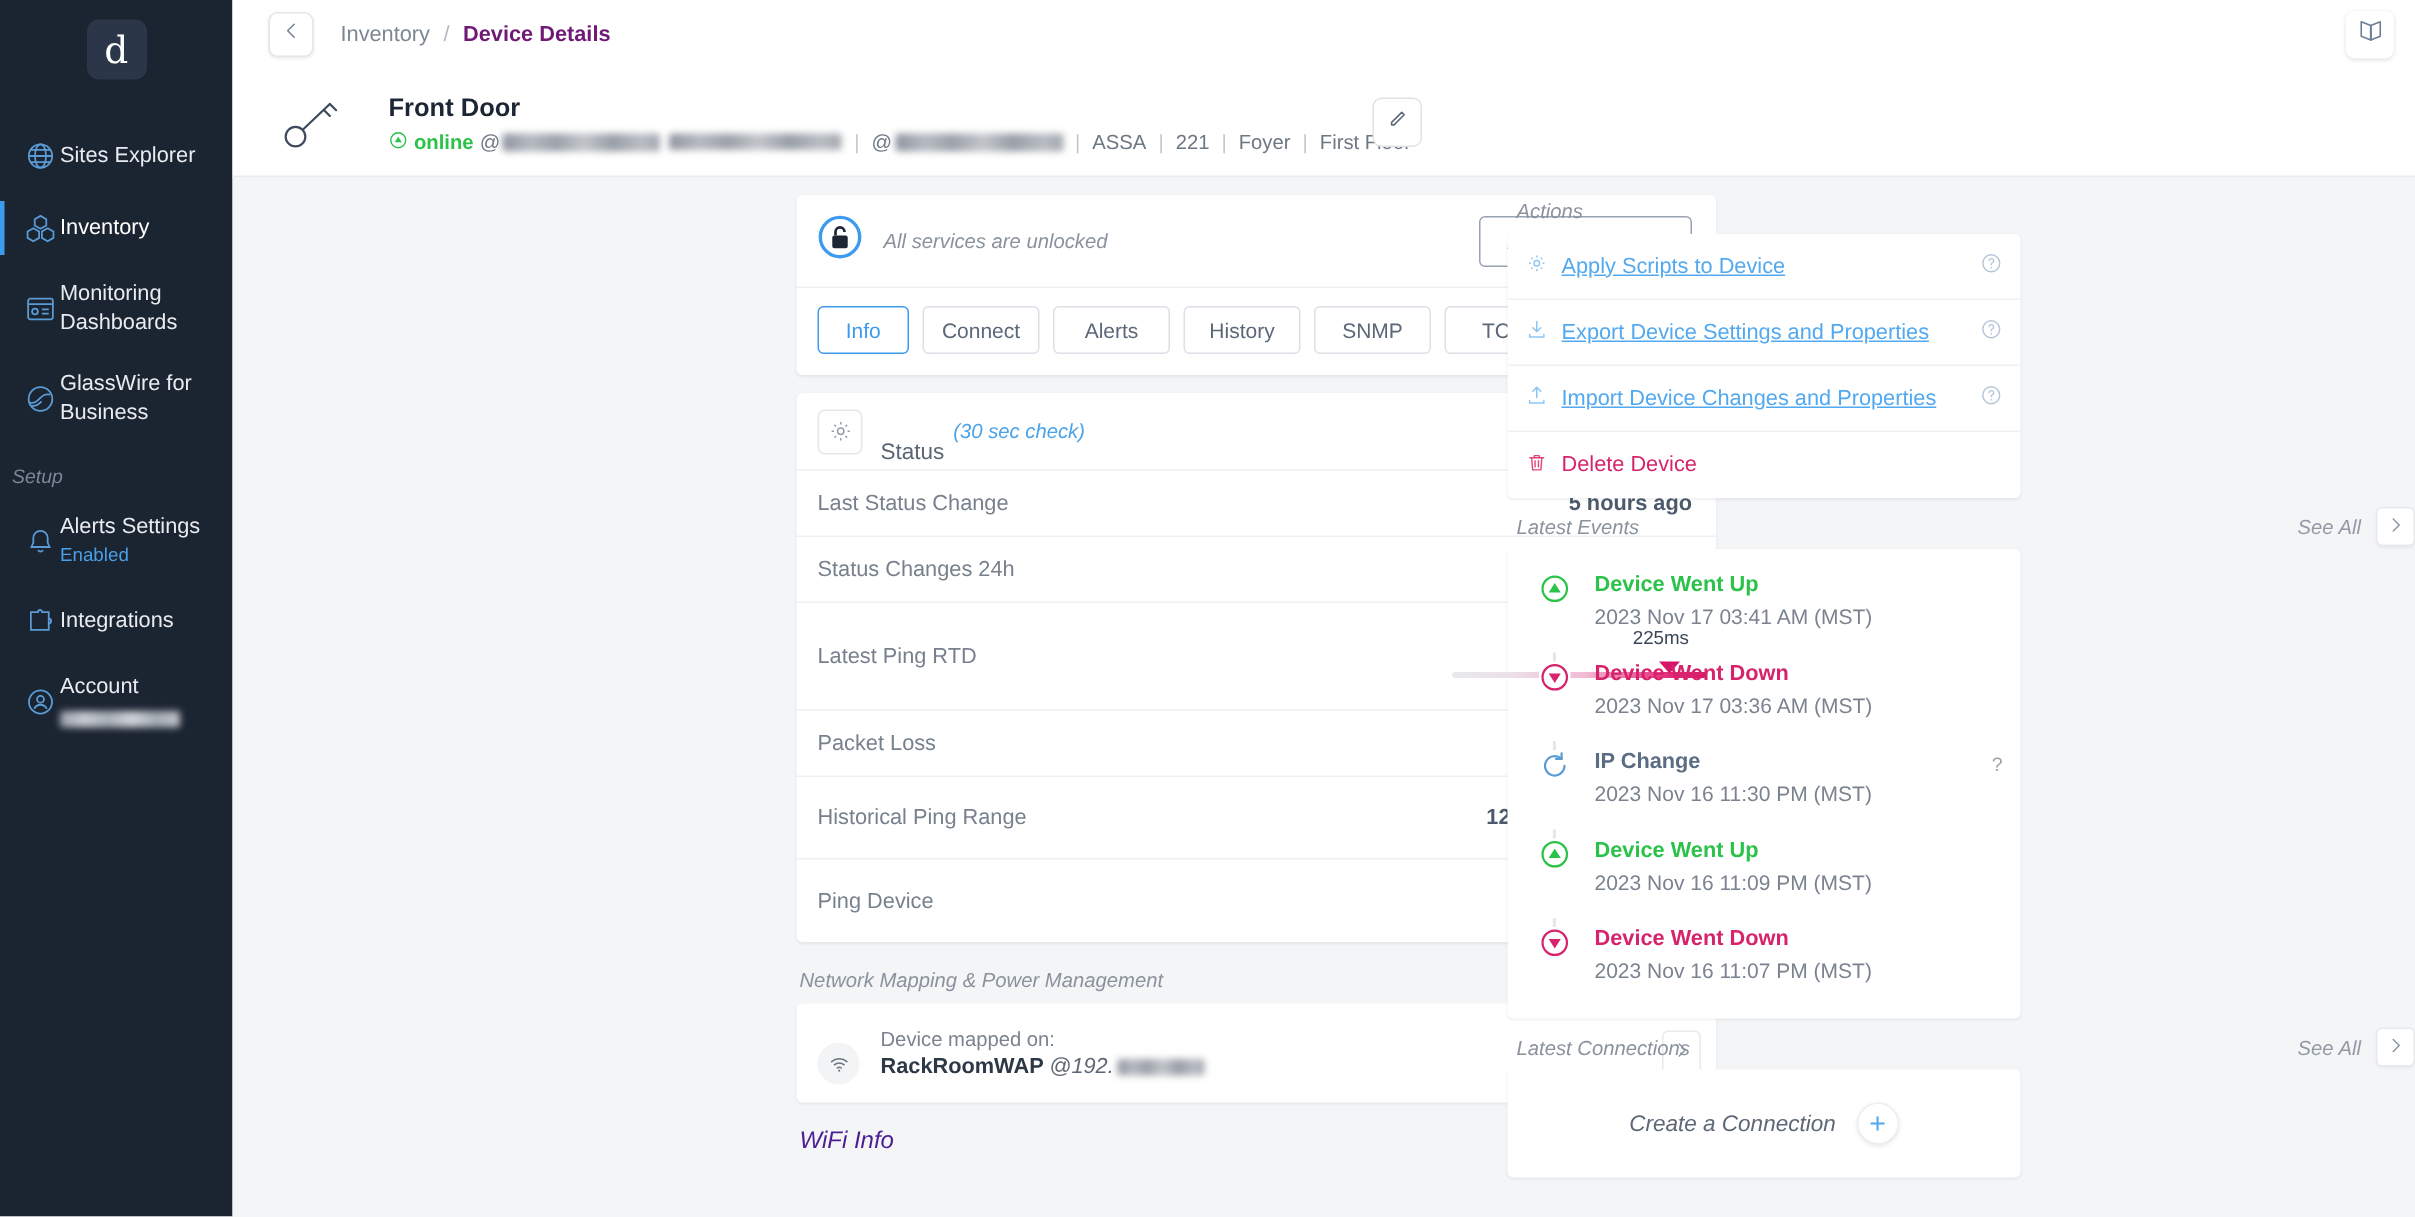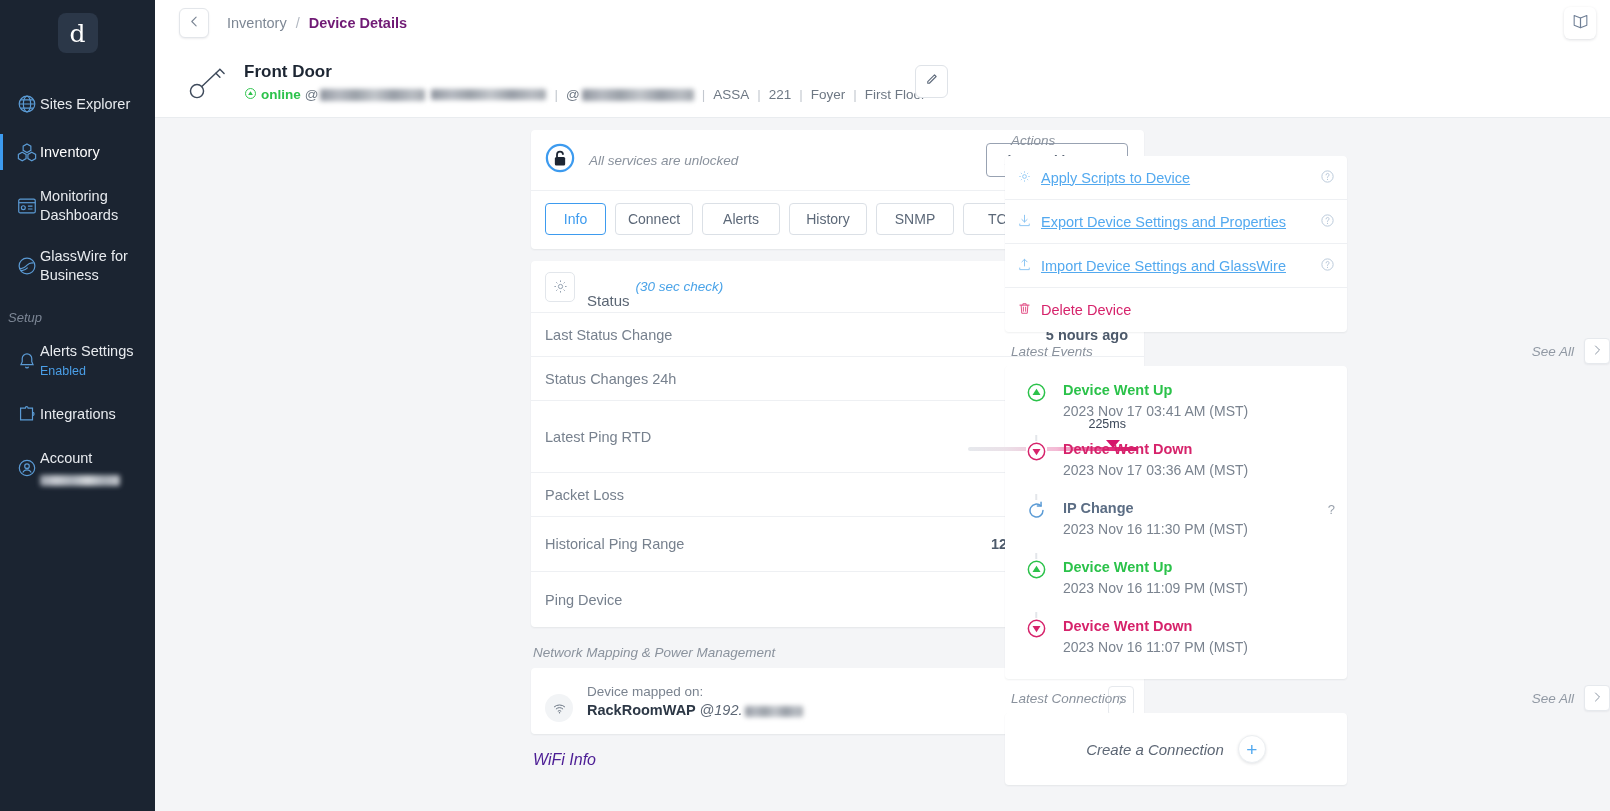--- a/index.html
+++ b/index.html
@@ -92,21 +92,21 @@
     display: flex; align-items: center; justify-content: center; cursor: pointer;
   }
 
   .device-head {
     background: #ffffff; height: 72px;
     display: flex; align-items: center; padding: 0 24px 0 24px;
     border-bottom: 1px solid #e9ecef;
     position: relative;
   }
   .key-icon { width: 56px; min-width: 56px; display:flex; align-items:center; justify-content:center; }
-  .dh-texts { margin-left: 9px; }
+  .dh-texts { margin-left: 24px; }
   .dev-title { font-size: 17px; font-weight: bold; color: #1d2633; line-height: 22px; }
   .dev-meta { display: flex; align-items: center; font-size: 13.5px; margin-top: 4px; color: #6e7884; }
   .online-pill { display: inline-flex; align-items: center; gap: 4px; color: #2bc24a; font-weight: bold; }
   .meta-sep { color: #c3c8cf; margin: 0 8px; }
   .meta-txt { color: #6e7884; }
   .edit-btn {
     position: absolute; left: 760px; top: 19px;
     width: 33px; height: 33px; border-radius: 6px;
     border: 1px solid #dfe3e8; background: #fff;
     display: flex; align-items: center; justify-content: center; cursor: pointer;
@@ -606,21 +606,21 @@
           </div>
 
           <div class="action-row">
             <span>
               <svg width="15" height="15" viewBox="0 0 24 24" fill="none" stroke="#8ec6f3" stroke-width="1.6" stroke-linecap="round" stroke-linejoin="round">
                 <path d="M12 14.4V3.8"></path>
                   <polyline points="7.8 7.8 12 3.6 16.2 7.8"></polyline>
                   <path d="M4.4 17.6v2.6h15.2v-2.6"></path>
               </svg>
             </span>
-            <span class="action-link">Import Device Settings and GlassWire</span>
+            <span class="action-link">Import Device Changes and Properties</span>
             <span class="help-icon">
               <svg width="15" height="15" viewBox="0 0 24 24" fill="none" stroke="#b6c6d8" stroke-width="1.5">
                 <circle cx="12" cy="12" r="9"></circle>
                 <path d="M9.7 9.4a2.4 2.4 0 1 1 3.1 2.4c-.6.3-.8.8-.8 1.4v.5" stroke-linecap="round"></path>
                 <circle cx="12" cy="16.6" r=".9" fill="#b6c6d8" stroke="none"></circle>
               </svg>
             </span>
           </div>
 
           <div class="action-row">

